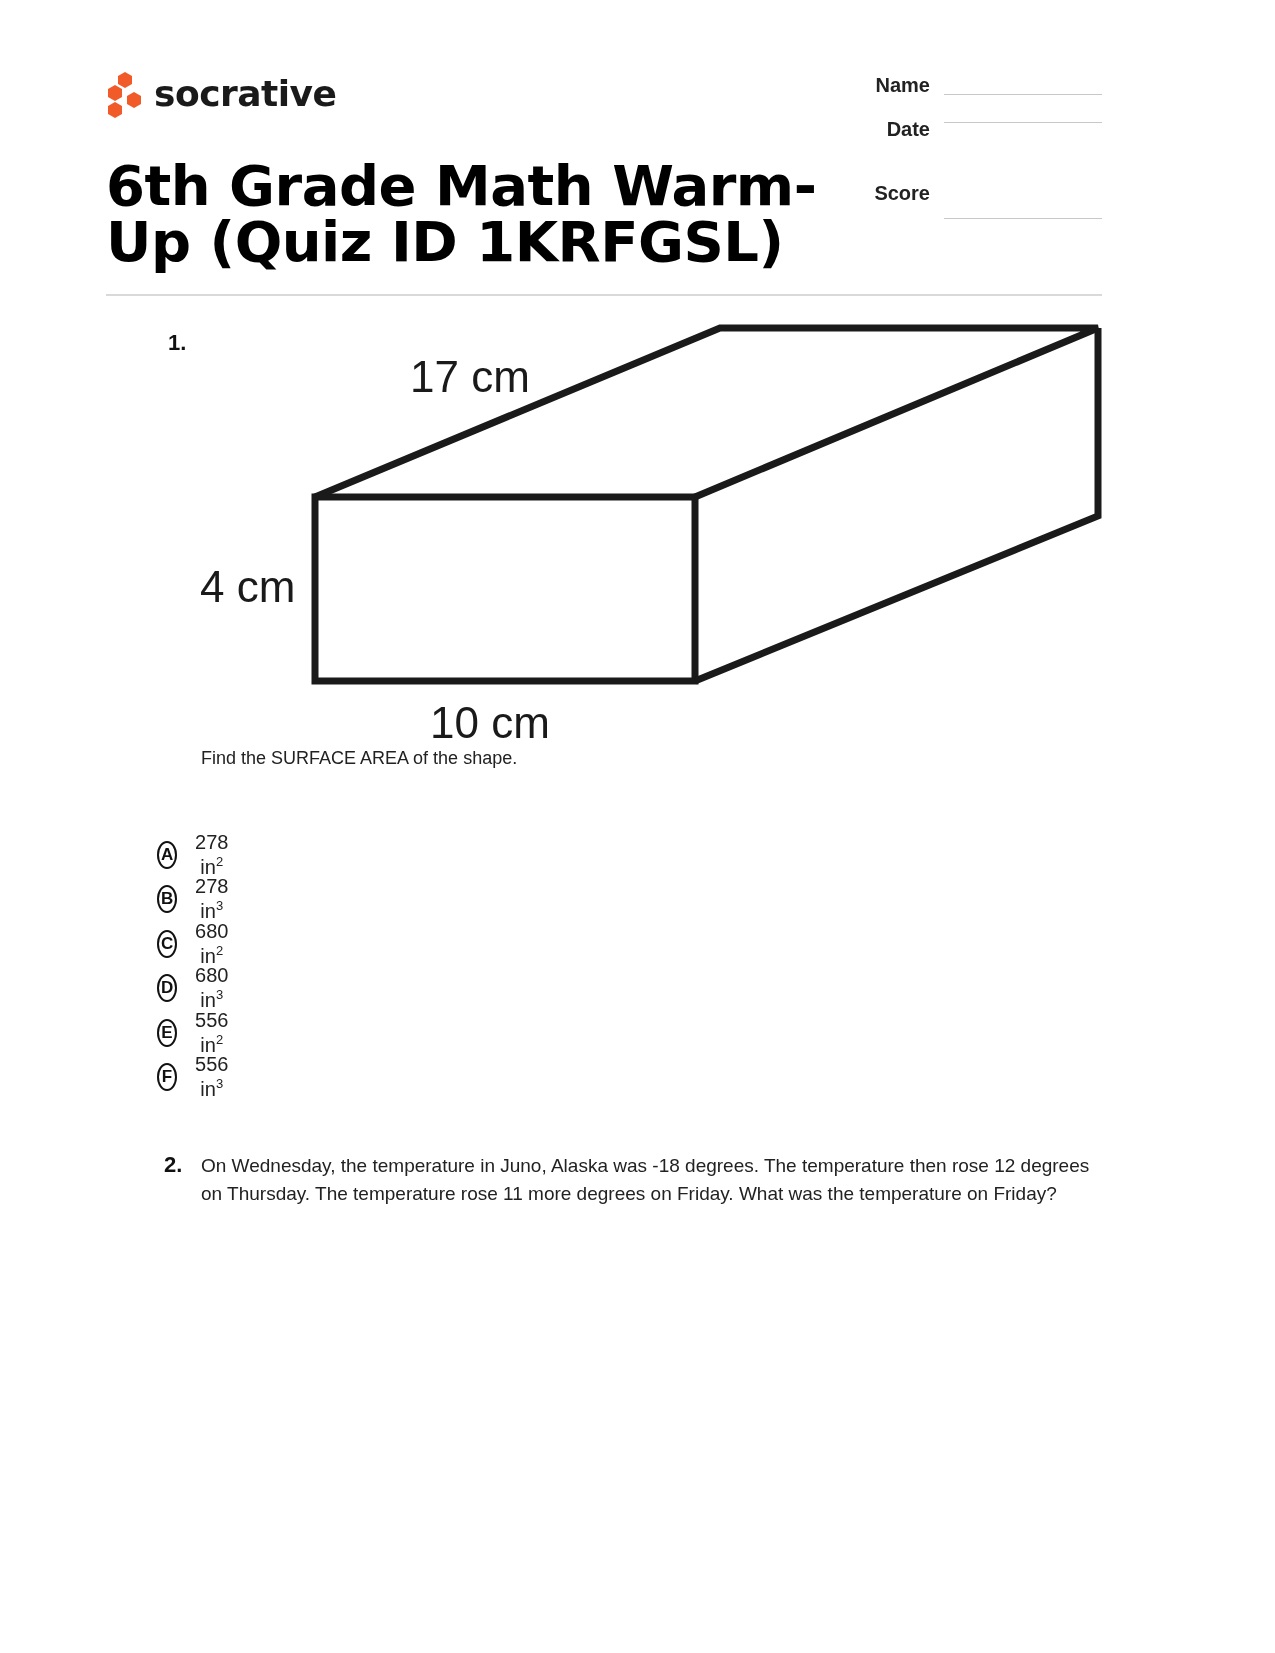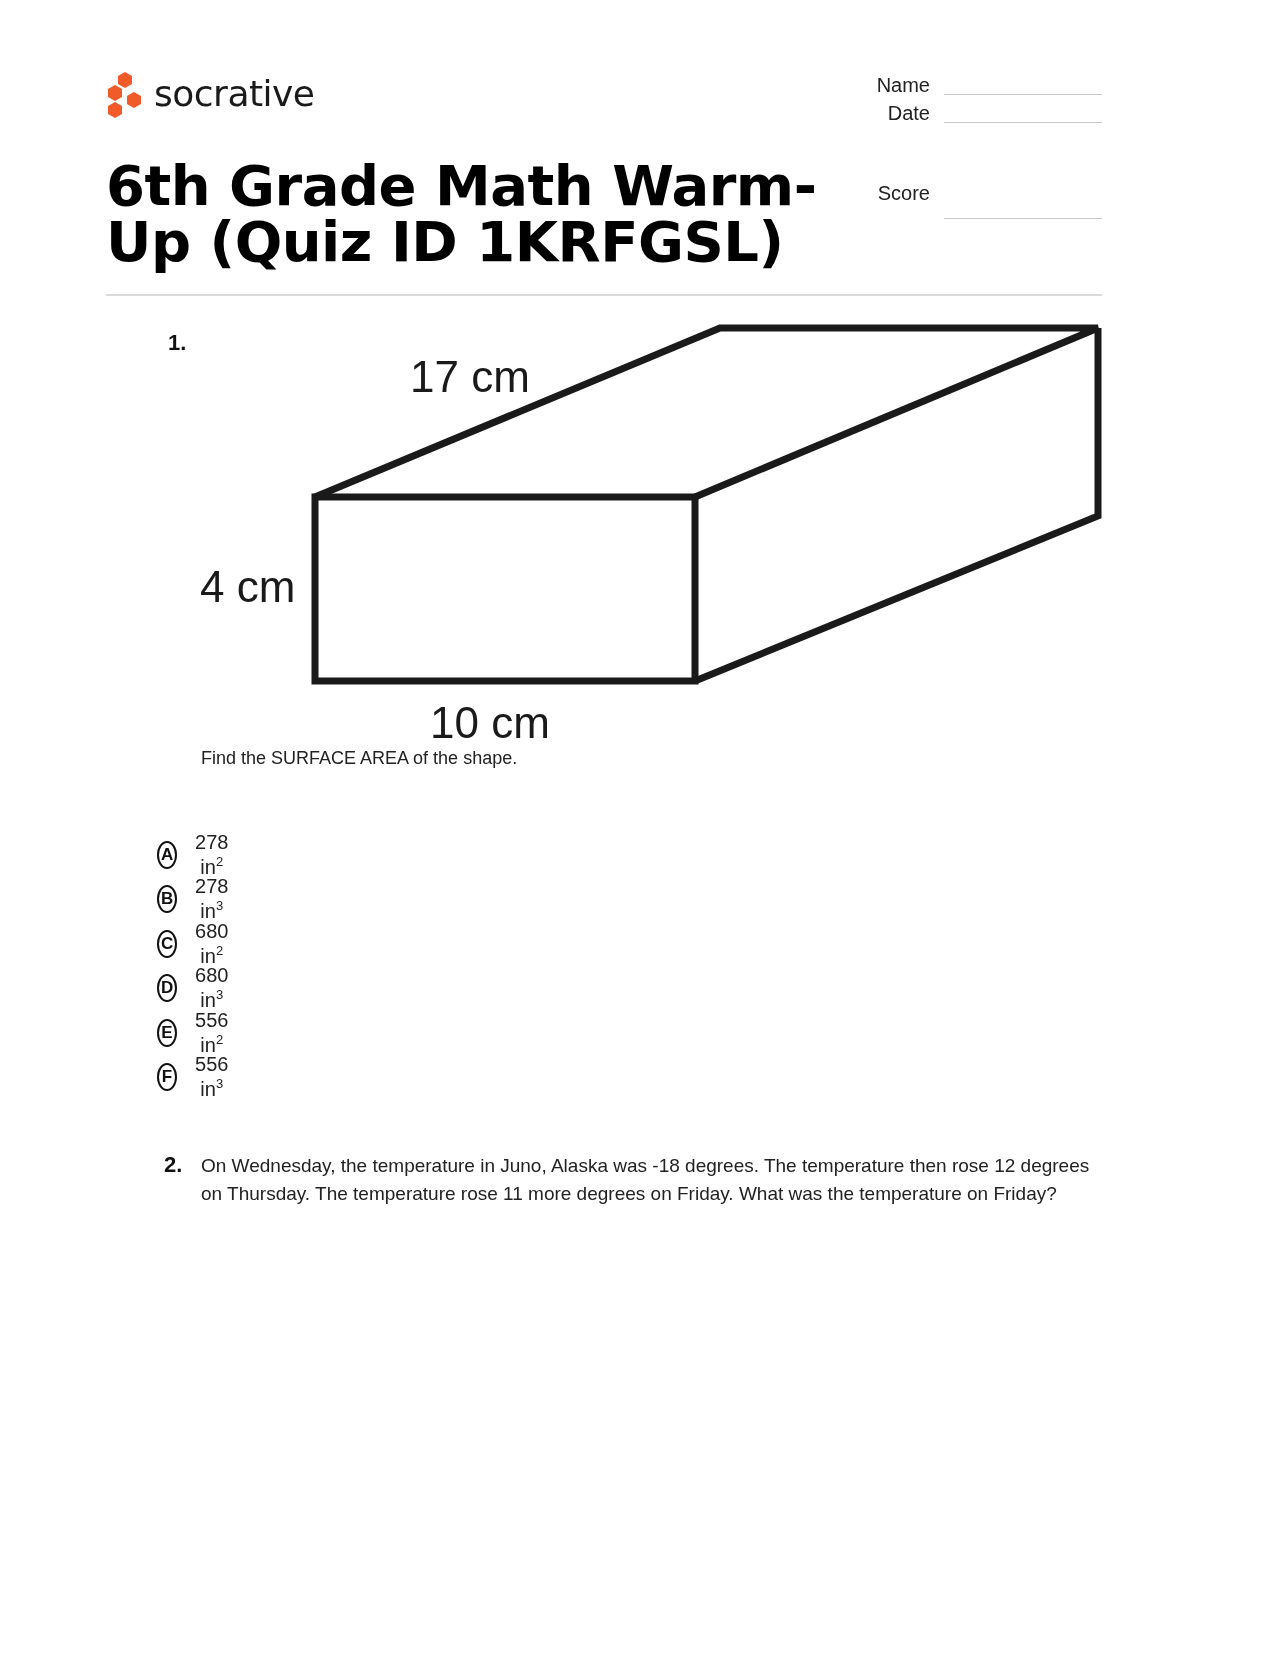--- a/index.html
+++ b/index.html
@@ -3,25 +3,25 @@
 <meta charset="utf-8">
 <style>
   html, body { margin: 0; padding: 0; background: #ffffff; }
   body {
     width: 1275px; height: 1653px; position: relative; overflow: hidden;
     font-family: "Liberation Sans", sans-serif; color: #111;
   }
   .logo { position: absolute; left: 106px; top: 70px; display: flex; align-items: center; }
   .logo svg { display: block; }
   .logo-text {
-    font-family: "DejaVu Sans", sans-serif; font-size: 36px; font-weight: normal;
+    font-family: "DejaVu Sans", sans-serif; font-size: 36px; font-weight: bold;
     color: #1a1a1a; margin-left: 10px; letter-spacing: -0.5px; line-height: 1;
   }
   .fields { position: absolute; left: 860px; top: 72px; width: 245px; }
-  .field-row { position: absolute; left: 0; display: flex; align-items: flex-end; }
+  .field-row { position: absolute; left: 0; display: flex; align-items: flex-end; font-weight: bold; }
   .field-label {
     width: 70px; text-align: right; font-size: 20px; color: #222;
   }
   .field-line {
     position: absolute; left: 84px; width: 158px; height: 0; border-top: 1px solid #c8c8c8;
   }
   .title {
     position: absolute; left: 106px; top: 158px; width: 740px;
     font-family: "DejaVu Sans", sans-serif; font-weight: bold; font-size: 56px;
     line-height: 56px; color: #000000; letter-spacing: -0.5px;
@@ -55,21 +55,21 @@
     <polygon points="9,32 16,36 16,44 9,48 2,44 2,36" fill="#f15a29"></polygon>
   </svg>
   <span class="logo-text">socrative</span>
 </div>
 
 <div class="fields">
   <div class="field-row" style="top:2px;">
     <span class="field-label">Name</span>
   </div>
   <div class="field-line" style="top:22px;"></div>
-  <div class="field-row" style="top:30px;align-items:center;">
+  <div class="field-row" style="top:46px;align-items:center;">
     <span class="field-label">Date</span>
   </div>
   <div class="field-line" style="top:50px;"></div>
   <div class="field-row" style="top:110px;">
     <span class="field-label">Score</span>
   </div>
   <div class="field-line" style="top:146px;"></div>
 </div>
 
 <div class="title">6th Grade Math Warm-Up (Quiz ID 1KRFGSL)</div>

